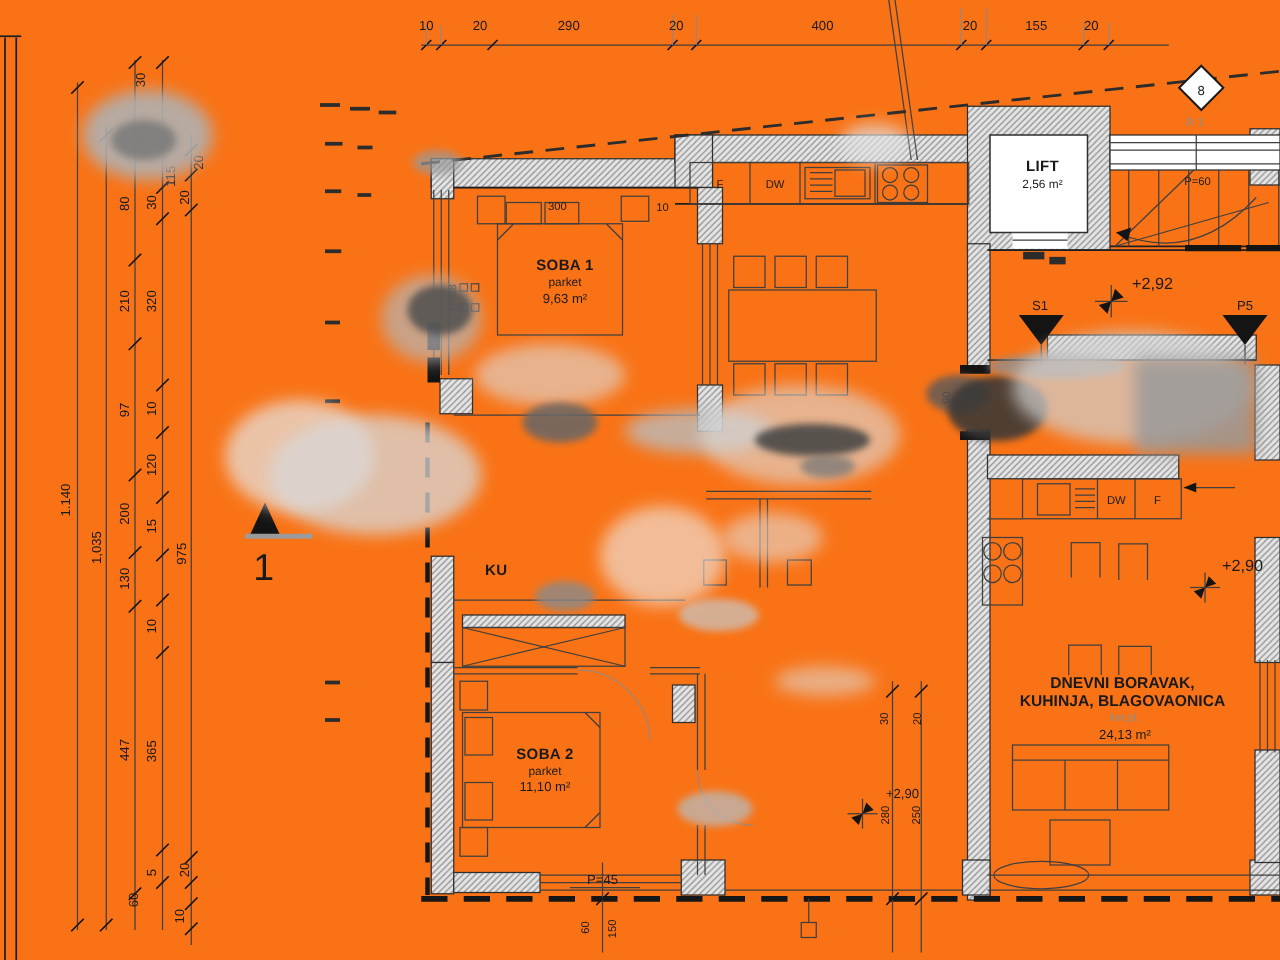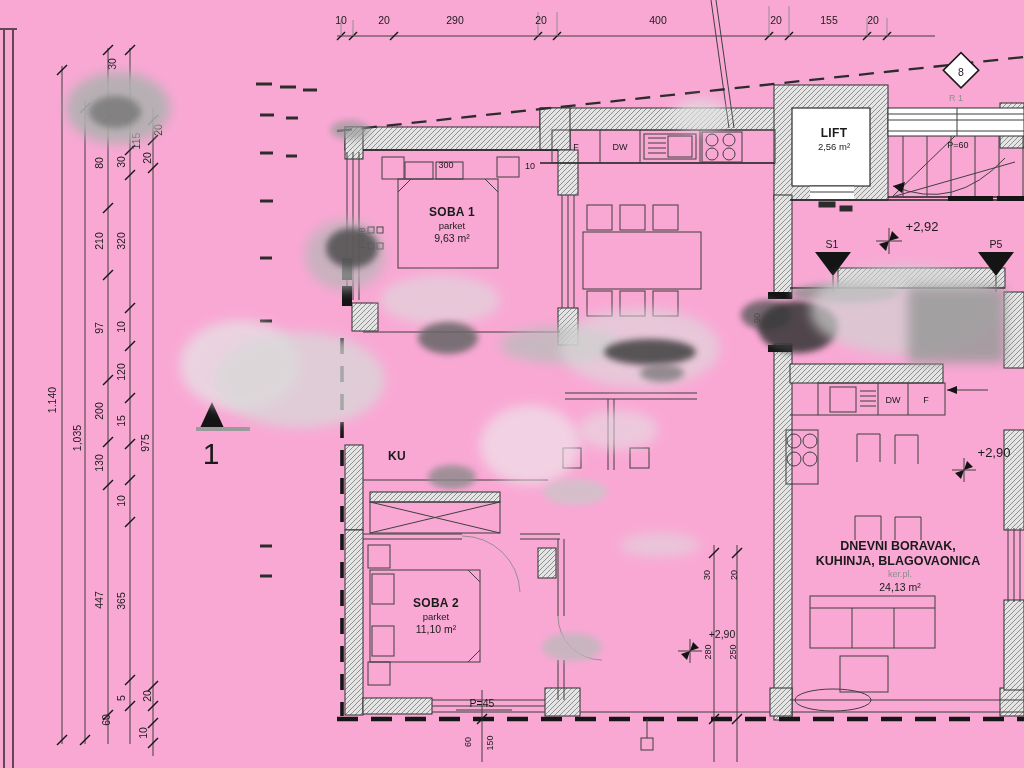--- a/index.html
+++ b/index.html
@@ -1,16 +1,16 @@
 <!DOCTYPE html>
 <html><head>
 <meta charset="utf-8">
 <style>
   html,body{margin:0;padding:0;background:#fff;}
-  #stage{position:relative;width:1024px;height:768px;background:#f9a8d4;overflow:hidden;
+  #stage{position:relative;width:1024px;height:768px;background:#f97316;overflow:hidden;
          font-family:"Liberation Sans",sans-serif;}
   svg{position:absolute;inset:0;}
   text{font-family:"Liberation Sans",sans-serif;fill:#1a1a1a;}
   .dim{font-size:10.5px;}
   .dim9{font-size:9px;}
   .big{font-size:13px;}
   .rm{font-size:12px;font-weight:bold;letter-spacing:.3px;}
   .rmB{font-size:12.5px;font-weight:bold;}
   .sub{font-size:9.5px;}
   .area{font-size:10.5px;}

